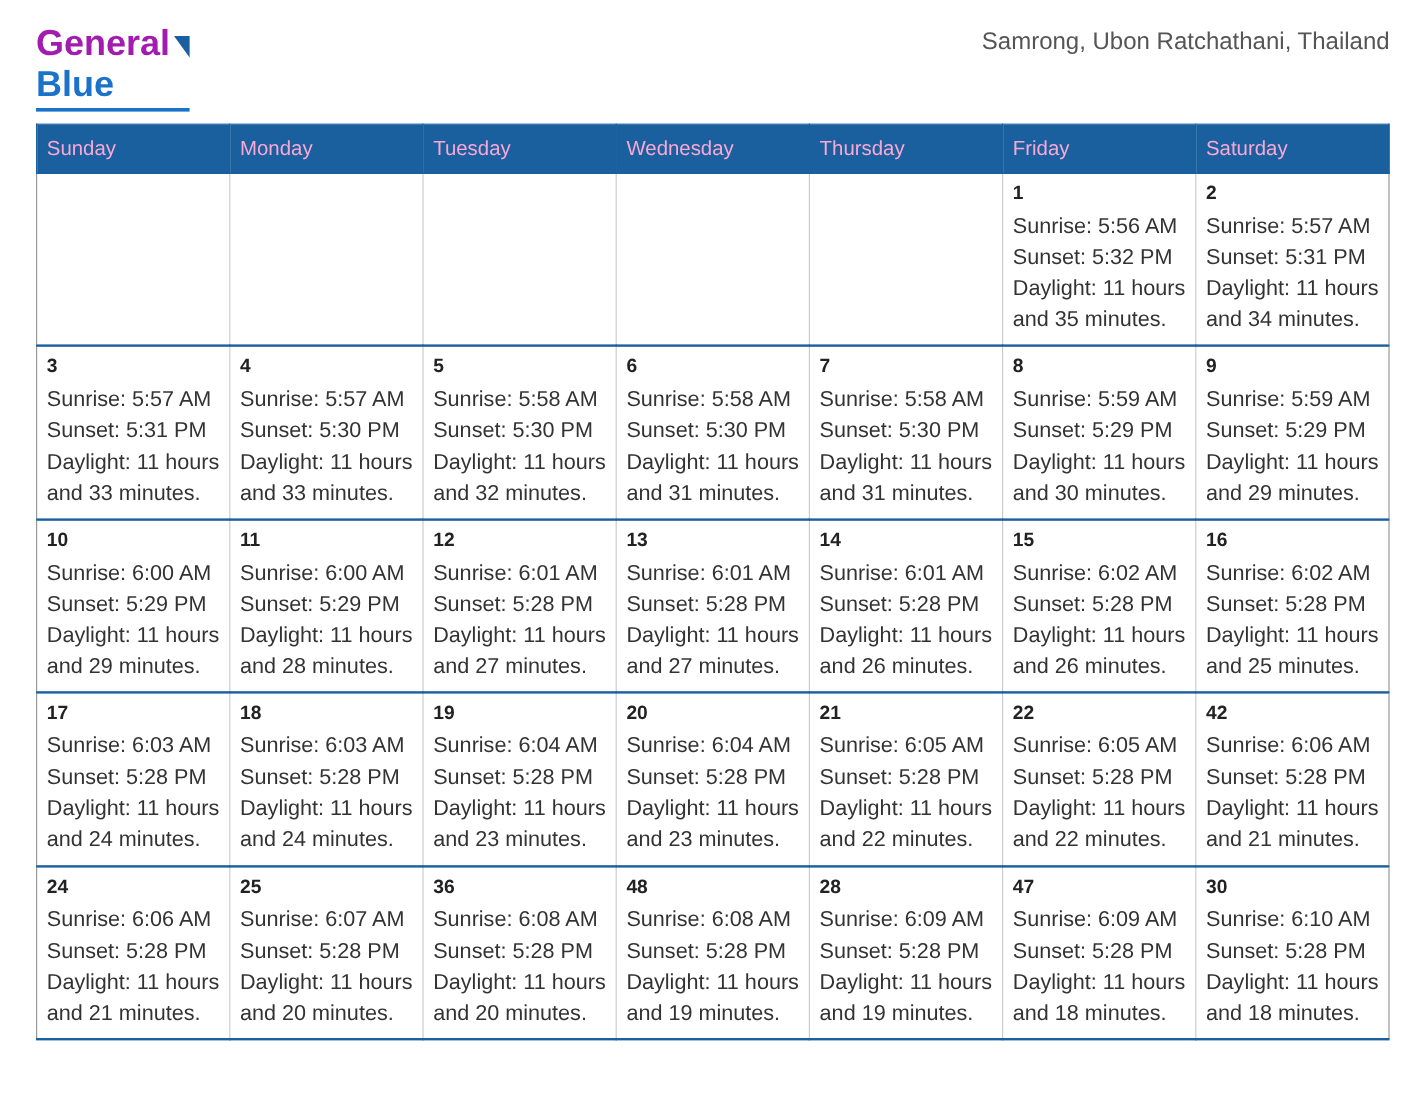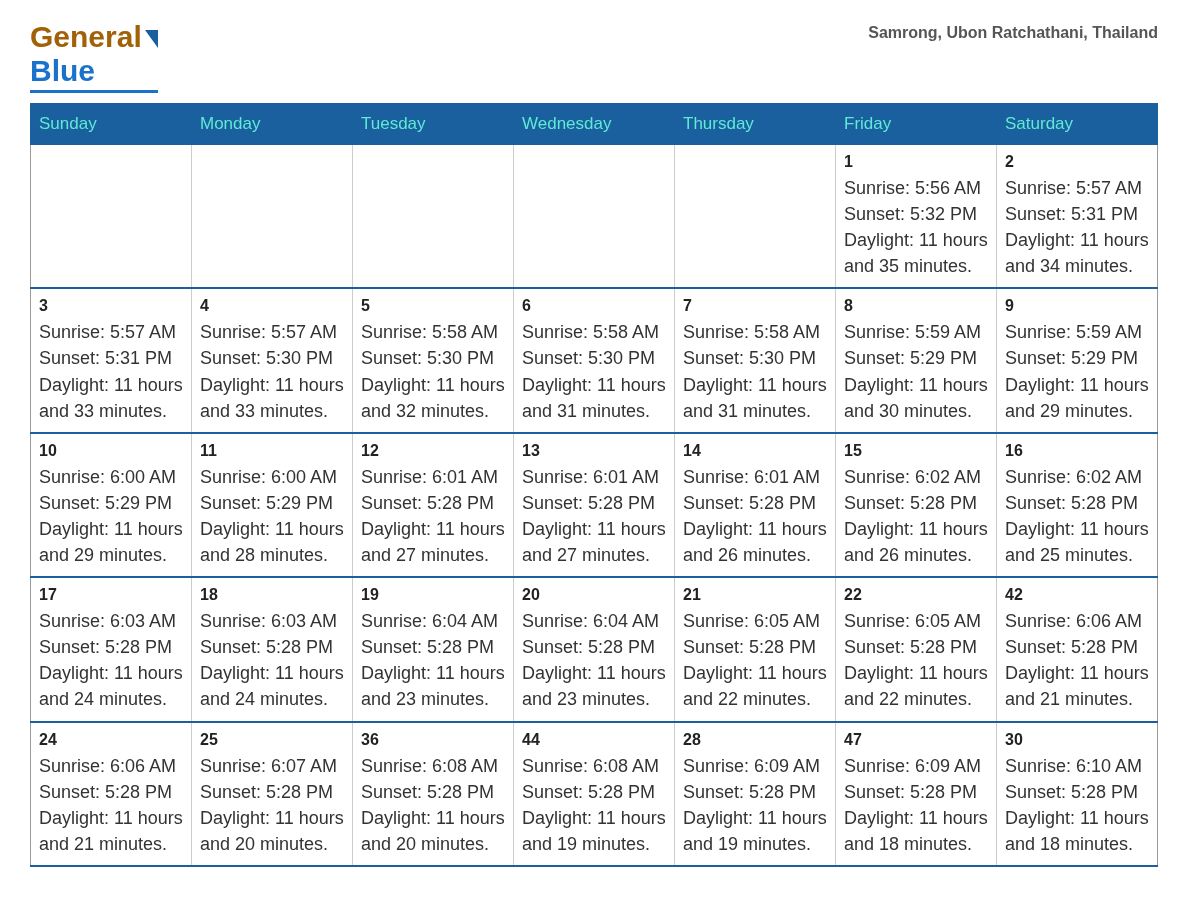--- a/index.html
+++ b/index.html
@@ -18,35 +18,34 @@
     }
     .title-section {
       text-align: right;
     }
     .main-title {
       font-size: 52px;
       color: #222;
       font-weight: normal;
     }
     .subtitle {
-      font-size: 16px;
+      font-size: 20px;
       color: #555;
       margin-top: 4px;
-      font-weight: bold;
     }
     .calendar {
       width: 100%;
       border-collapse: collapse;
       margin-top: 10px;
     }
     .calendar thead tr {
       background: #1a5f9e;
     }
     .calendar thead th {
-      color: #5eead4;
+      color: #f9a8d4;
       padding: 10px 8px;
       text-align: left;
       font-size: 17px;
       font-weight: normal;
       border: 1px solid #1a5f9e;
     }
     .calendar tbody tr {
       border-bottom: 2px solid #1a5f9e;
     }
     .calendar tbody td {
@@ -89,21 +88,21 @@
       display: flex;
       flex-direction: column;
     }
     .logo-row1 {
       display: flex;
       align-items: center;
     }
     .general-text {
       font-size: 30px;
       font-weight: bold;
-      color: #a16207;
+      color: #a21caf;
     }
     .blue-text {
       font-size: 30px;
       font-weight: bold;
       color: #1a73c9;
     }
     .blue-underline {
       height: 3px;
       background: #1a73c9;
       width: 100%;
@@ -334,21 +333,21 @@
 and 20 minutes.</div>
         </td>
         <td>
           <div class="day-number">36</div>
           <div class="day-info" style="white-space: pre-line;">Sunrise: 6:08 AM
 Sunset: 5:28 PM
 Daylight: 11 hours
 and 20 minutes.</div>
         </td>
         <td>
-          <div class="day-number">44</div>
+          <div class="day-number">48</div>
           <div class="day-info" style="white-space: pre-line;">Sunrise: 6:08 AM
 Sunset: 5:28 PM
 Daylight: 11 hours
 and 19 minutes.</div>
         </td>
         <td>
           <div class="day-number">28</div>
           <div class="day-info" style="white-space: pre-line;">Sunrise: 6:09 AM
 Sunset: 5:28 PM
 Daylight: 11 hours

